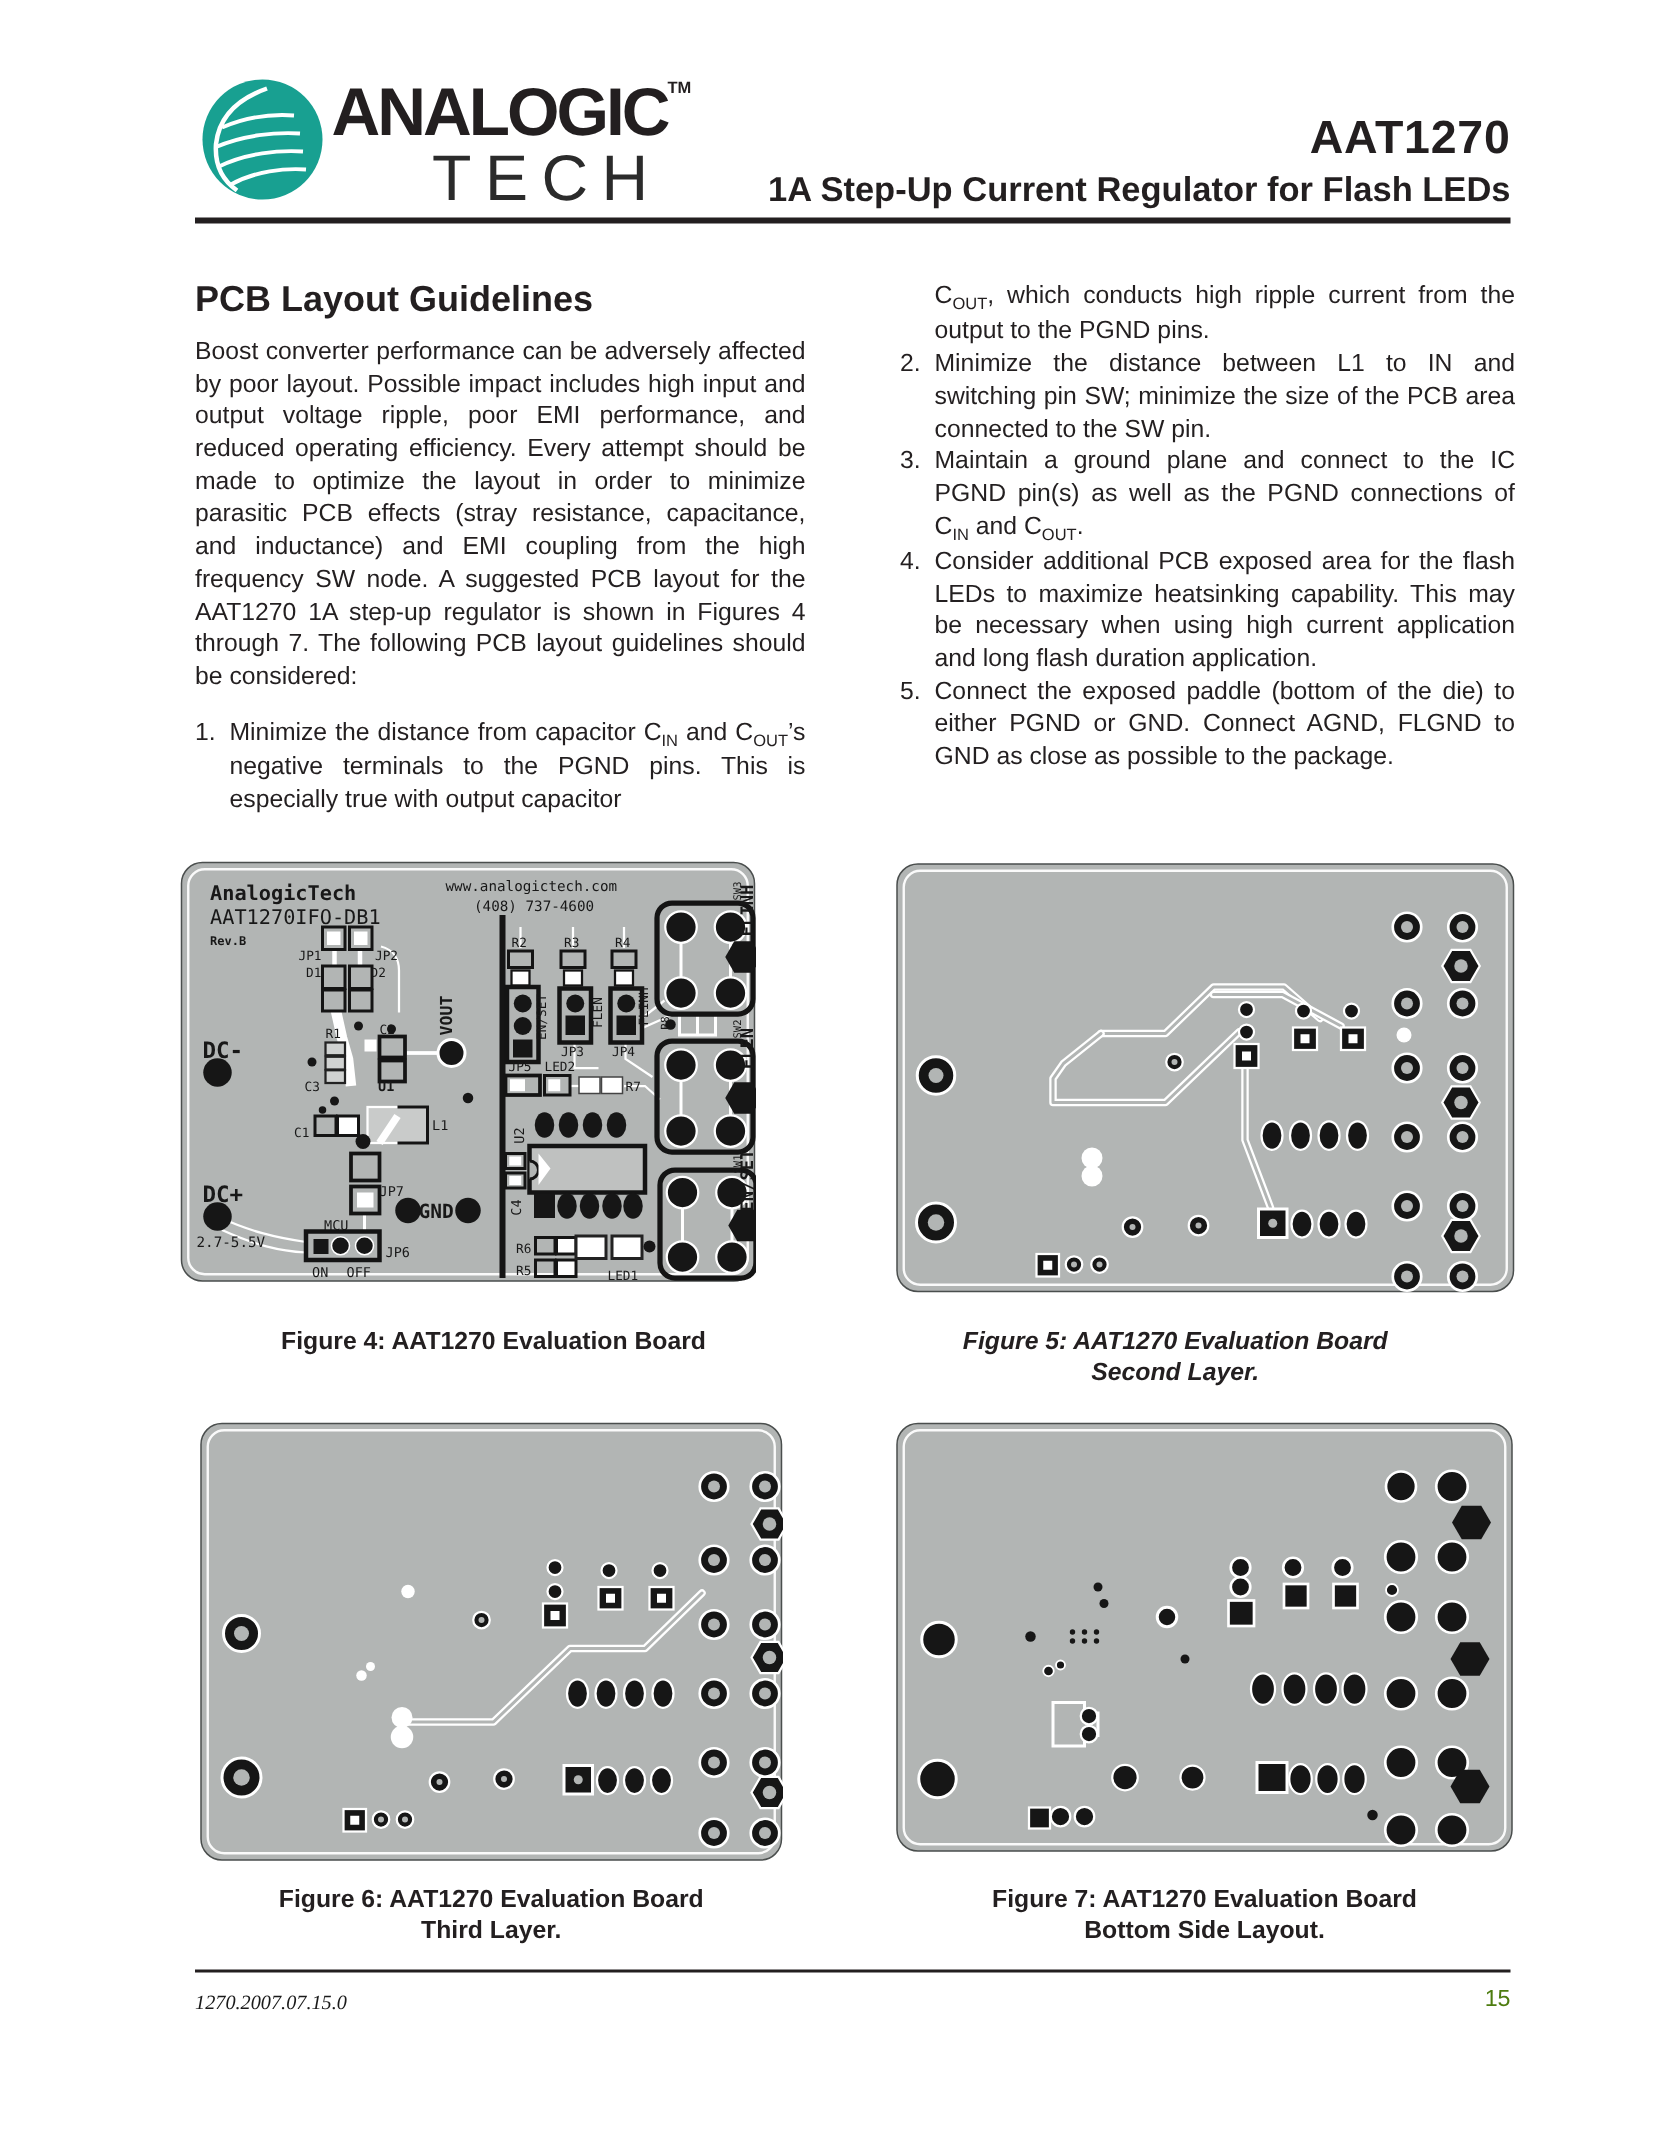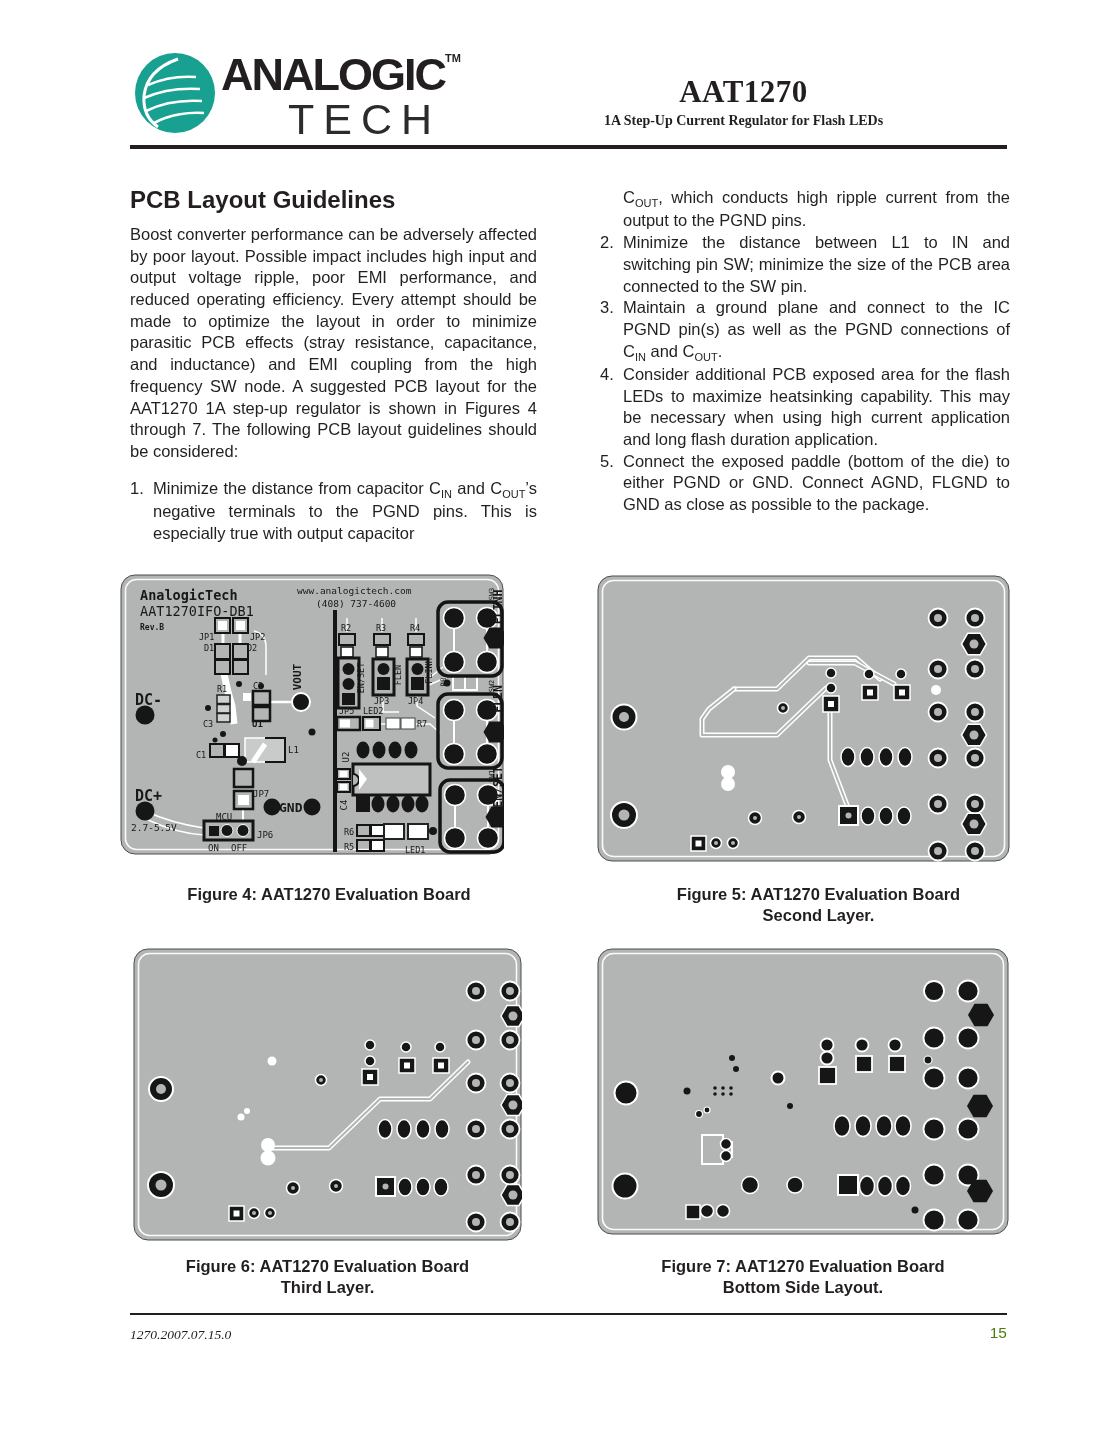--- a/index.html
+++ b/index.html
@@ -6,23 +6,23 @@
   html,body { background:#fff; }
   body { font-family:"Liberation Sans", sans-serif; color:#231f20; }
   .page { position:relative; width:1105px; height:1430px; background:#fff; overflow:hidden; }
 
   
   .logo-svg { position:absolute; left:134px; top:52px; }
   .brand { position:absolute; left:221px; top:52px; line-height:1; }
   .brand-line1 { font-size:45px; font-weight:bold; letter-spacing:-2px; white-space:nowrap; }
   .brand-tm { font-size:11px; font-weight:bold; vertical-align:28px; letter-spacing:0; }
   .brand-line2 { font-size:43px; font-weight:normal; letter-spacing:9px; margin-left:67px; margin-top:1px; color:#2b2b2b; }
-  .title-block { position:absolute; left:480px; top:74px; width:527px; text-align:center;font-family:Liberation Serif, serif; }
+  .title-block { position:absolute; left:480px; top:74px; width:527px; text-align:right; }
   .part-number { font-size:31px; font-weight:bold; letter-spacing:0.5px; }
-  .doc-subtitle { font-size:14px; font-weight:bold; margin-top:3px; }
+  .doc-subtitle { font-size:23px; font-weight:bold; margin-top:3px; }
   .header-rule { position:absolute; left:130px; top:145px; width:877px; height:4px; background:#231f20; }
 
   
   .col-left  { position:absolute; left:130px; top:186px; width:407px; }
   .col-right { position:absolute; left:600px; top:187px; width:410px; }
   .section-title { font-size:24px; font-weight:bold; margin-bottom:10px; }
   .body-text { font-size:16.5px; line-height:1.315; text-align:justify; }
   .list-item { display:flex; }
   .item-num { width:23px; flex:none; font-size:16.5px; line-height:1.315; }
   .item-body { flex:1; }
@@ -32,21 +32,21 @@
 
   
   .figure { position:absolute; }
   .figure svg { display:block; width:100%; height:100%; }
   .fig4 { left:120px; top:574px; width:384px; height:281px; }
   .fig5 { left:597px; top:575px; width:413px; height:287px; }
   .fig6 { left:133px; top:948px; width:389px; height:293px; }
   .fig7 { left:597px; top:948px; width:412px; height:287px; }
   .caption { position:absolute; text-align:center; font-weight:bold; font-size:16.5px; line-height:1.25; }
   .cap4 { left:137px; top:884px; width:384px; }
-  .cap5 { left:612px; top:884px; width:413px; }
+  .cap5 { left:577px; top:884px; width:413px;font-style:italic; }
   .cap6 { left:133px; top:1256px; width:389px; }
   .cap7 { left:597px; top:1256px; width:412px; }
 
   
   .mt { font-family:"DejaVu Sans Mono", monospace; fill:#181818; }
   .b  { font-weight:bold; }
 
   
   .footer-rule { position:absolute; left:130px; top:1313px; width:877px; height:2px; background:#231f20; }
   .doc-code { position:absolute; left:130px; top:1327px; font-family:"Liberation Serif", serif; font-style:italic; font-size:13.5px; color:#1a1a1a; }

